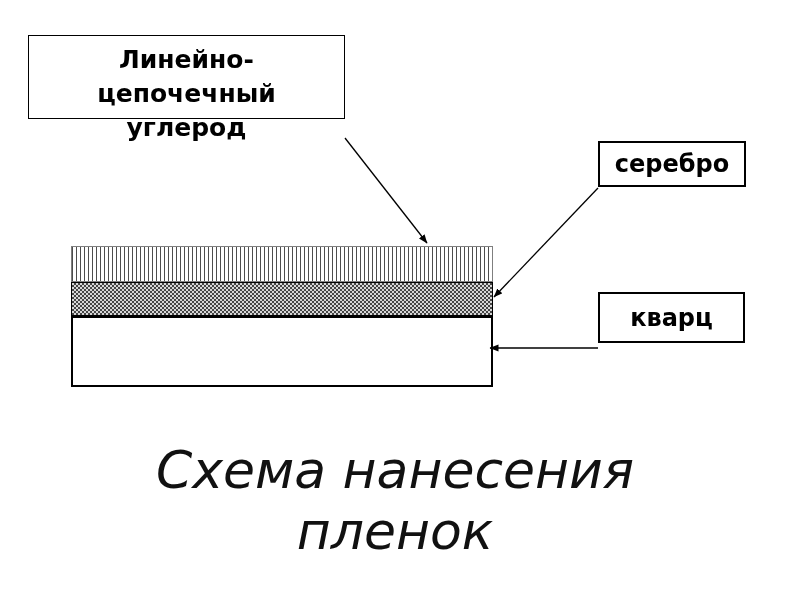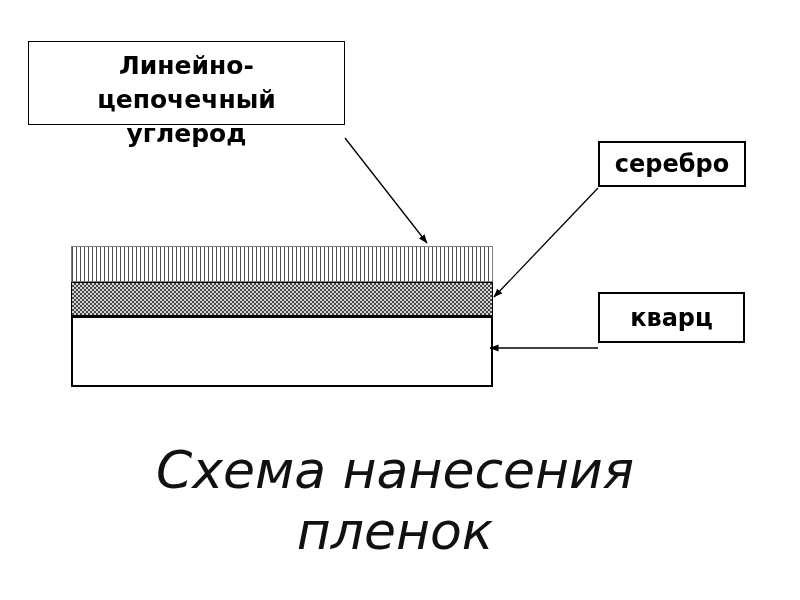--- a/index.html
+++ b/index.html
@@ -25,21 +25,21 @@
     position:absolute;
     background:var(--background);
     border:2px solid var(--ink);
     box-sizing:border-box;
     display:flex;align-items:center;justify-content:center;
     font-weight:bold;
     text-align:center;
     line-height:1;
   }
   .label-carbon{
-    left:28px;top:41px;width:317px;height:84px;
+    left:28px;top:35px;width:317px;height:84px;
     border-width:1px;
     font-size:25px;
     line-height:34px;
     align-items:flex-start;
     padding-top:7px;
     overflow:visible;
     white-space:pre-line;
   }
   .label-carbon .label-text{
     display:block;width:100%;

